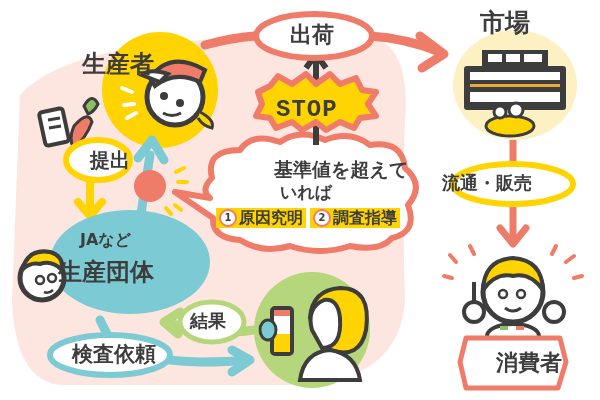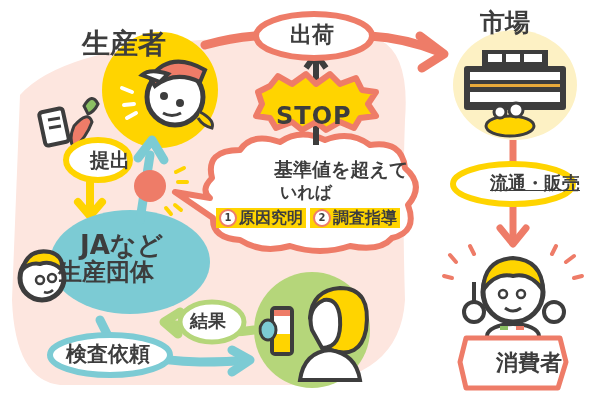--- a/index.html
+++ b/index.html
@@ -134,36 +134,36 @@
 
     <path d="M254 330 Q220 336 172 324" stroke="#b5d67a" stroke-width="9" fill="none" stroke-linecap="round"></path>
     <path d="M180 312 L164 322 L178 334" stroke="#b5d67a" stroke-width="9" fill="none" stroke-linecap="round" stroke-linejoin="round"></path>
     <ellipse cx="212" cy="322" rx="32" ry="20" fill="#fff" stroke="#b5d67a" stroke-width="5"></ellipse>
 
     <path d="M100 320 L110 340 Q130 360 200 362 Q230 362 248 360" stroke="#7ccbd4" stroke-width="9" fill="none" stroke-linecap="round"></path>
     <path d="M232 350 L250 360 L232 372" stroke="#7ccbd4" stroke-width="9" fill="none" stroke-linecap="round" stroke-linejoin="round"></path>
     <ellipse cx="110" cy="355" rx="60" ry="20" fill="#fff" stroke="#7ccbd4" stroke-width="6"></ellipse>
   </svg>
 
-  <div class="lbl" style="left:82px;top:30px;font-size:28px;text-align:right;">生産者</div>
+  <div class="lbl" style="left:82px;top:52px;font-size:24px;text-align:right;">生産者</div>
   <div class="lbl" style="left:78px;top:150px;font-size:20px;margin-left:12px;">提出</div>
-  <div class="lbl" style="left:80px;top:232px;font-size:26px;">JAなど</div>
+  <div class="lbl" style="left:80px;top:232px;font-size:16px;">JAなど</div>
   <div class="lbl" style="left:58px;top:260px;font-size:24px;">生産団体</div>
   <div class="lbl" style="left:290px;top:24px;font-size:22px;text-align:right;">出荷</div>
-  <div class="lbl" style="left:276px;top:104px;font-size:24px;letter-spacing:1px;">STOP</div>
+  <div class="lbl" style="left:276px;top:98px;font-size:24px;letter-spacing:1px;font-family:Liberation Mono, monospace;">STOP</div>
   <div class="lbl" style="left:238px;top:160px;font-size:19px;margin-left:36px;">基準値を超えて</div>
   <div class="lbl" style="left:280px;top:184px;font-size:17px;">いれば</div>
   <div class="lbl" style="left:216px;top:208px;font-size:16px;display:flex;gap:4px;">
     <span class="hl">
       <span class="num">1</span>
       <span>原因究明</span>
     </span>
     <span class="hl">
       <span class="num">2</span>
       <span>調査指導</span>
     </span>
   </div>
   <div class="lbl" style="left:190px;top:312px;font-size:18px;">結果</div>
-  <div class="lbl" style="left:66px;top:344px;font-size:21px;">検査依頼</div>
+  <div class="lbl" style="left:72px;top:344px;font-size:21px;">検査依頼</div>
   <div class="lbl" style="left:480px;top:10px;font-size:25px;text-align:center;">市場</div>
-  <div class="lbl" style="left:490px;top:174px;font-size:18px;text-decoration:underline;">流通・販売</div>
+  <div class="lbl" style="left:442px;top:174px;font-size:18px;">流通・販売</div>
   <div class="lbl" style="left:496px;top:352px;font-size:22px;">消費者</div>
 </div>
 
 </body></html>

